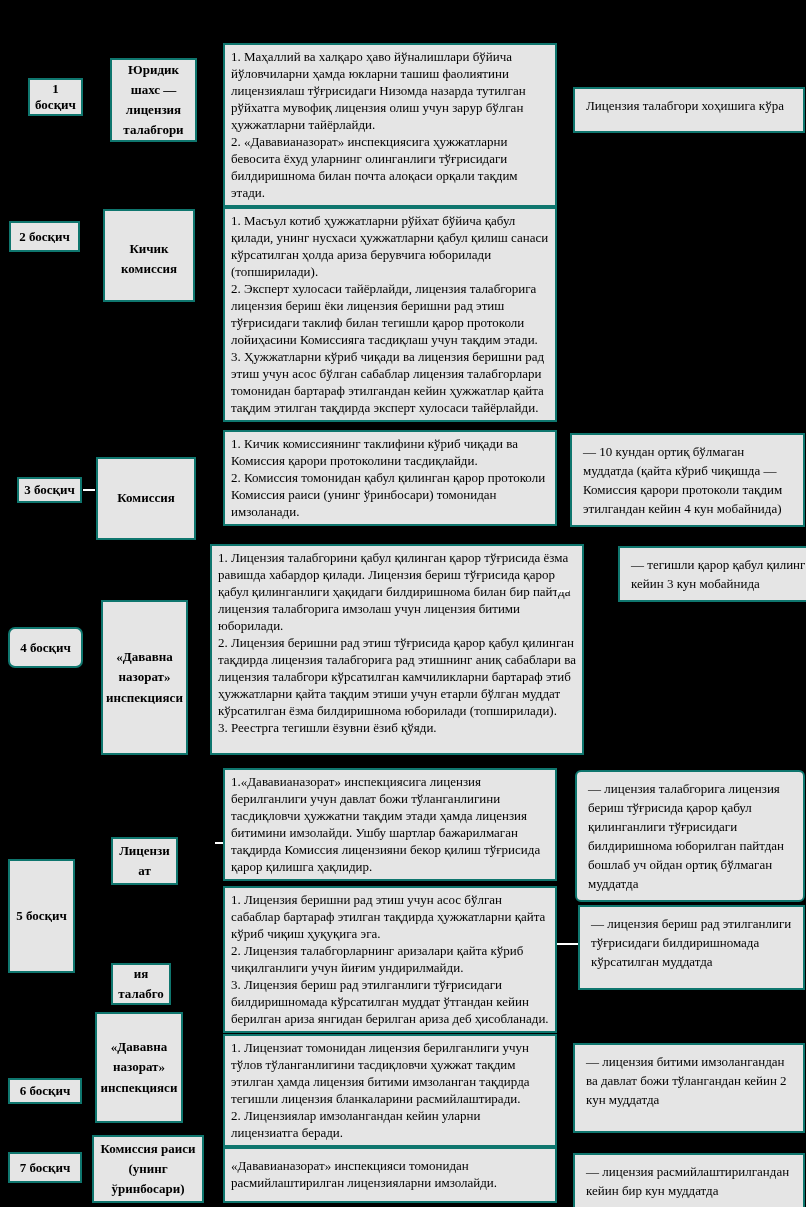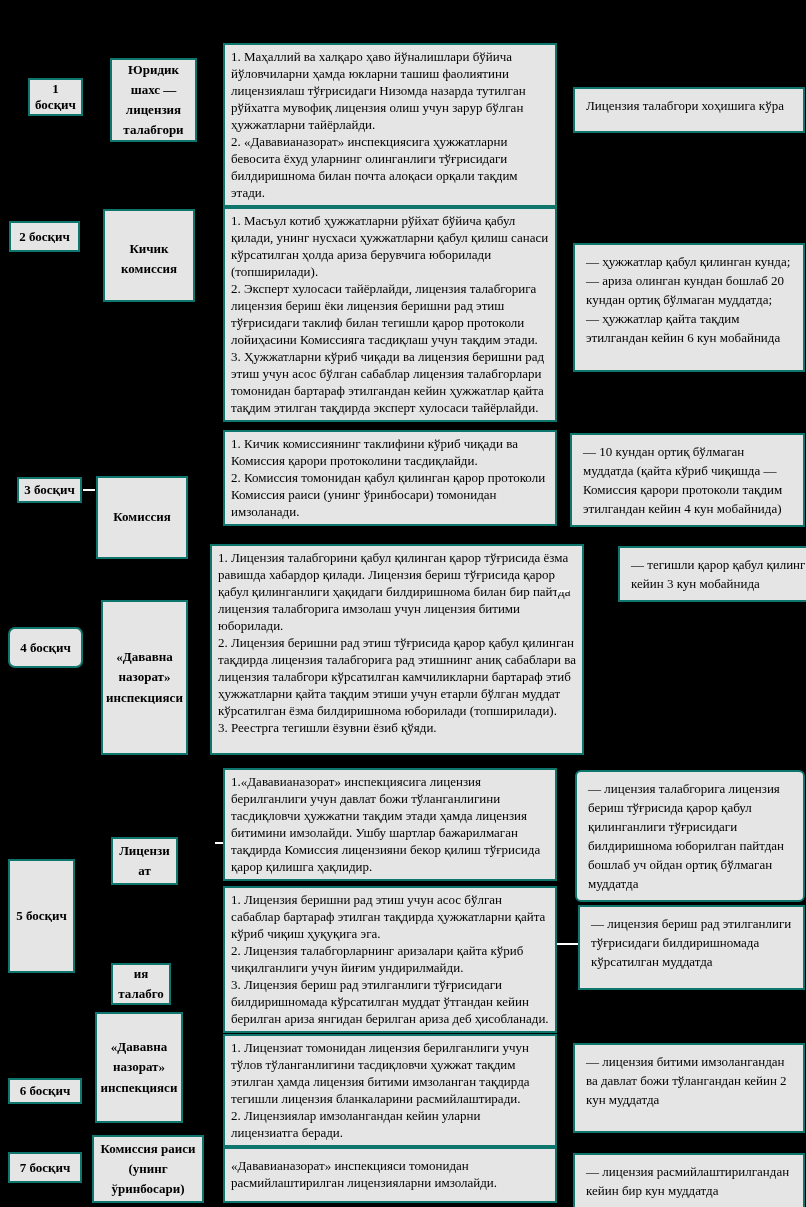--- a/index.html
+++ b/index.html
@@ -64,26 +64,23 @@
   <div class="box actor" style="left:110px; top:58px; width:87px; height:84px;">Юридик шахс — лицензия талабгори</div>
   <div class="box desc" style="left:223px; top:43px; width:334px; min-height:157px;">1. Маҳаллий ва халқаро ҳаво йўналишлари бўйича йўловчиларни ҳамда юкларни ташиш фаолиятини лицензиялаш тўғрисидаги Низомда назарда тутилган рўйхатга мувофиқ лицензия олиш учун зарур бўлган ҳужжатларни тайёрлайди.
 2. «Дававианазорат» инспекциясига ҳужжатларни бевосита ёхуд уларнинг олинганлиги тўғрисидаги билдиришнома билан почта алоқаси  орқали тақдим этади.</div>
   <div class="box timing" style="left:573px; top:87px; width:232px; min-height:46px;">Лицензия талабгори хоҳишига кўра</div>
 
   <div class="box stage" style="left:9px; top:221px; width:71px; min-height:31px;">2 босқич</div>
   <div class="box actor" style="left:103px; top:209px; width:92px; height:93px; align-items:flex-start; padding-top:28px;">Кичик комиссия</div>
   <div class="box desc" style="left:223px; top:207px; width:334px; min-height:211px;">1. Масъул котиб ҳужжатларни рўйхат бўйича қабул қилади, унинг нусхаси ҳужжатларни қабул қилиш санаси кўрсатилган ҳолда ариза берувчига юборилади (топширилади).
 2. Эксперт хулосаси тайёрлайди, лицензия талабгорига лицензия бериш ёки лицензия беришни рад этиш тўғрисидаги таклиф билан тегишли қарор протоколи лойиҳасини Комиссияга тасдиқлаш учун тақдим этади.
 3. Ҳужжатларни кўриб чиқади ва лицензия беришни рад этиш учун асос бўлган сабаблар лицензия талабгорлари томонидан бартараф этилгандан кейин ҳужжатлар қайта тақдим этилган тақдирда эксперт хулосаси тайёрлайди.</div>
-  <div class="box timing" style="left:573px; top:243px; width:232px; min-height:129px;">—  ҳужжатлар қабул қилинган кунда;
-— ариза олинган кундан бошлаб 20 кундан ортиқ бўлмаган муддатда;
-— ҳужжатлар қайта тақдим этилгандан кейин  6 кун мобайнида</div>
 
   <div class="box stage" style="left:17px; top:477px; width:65px; min-height:26px;">3 босқич</div>
-  <div class="box actor" style="left:96px; top:476px; width:92px; height:83px;">Комиссия</div>
+  <div class="box actor" style="left:96px; top:457px; width:100px; height:83px;">Комиссия</div>
   <div class="box desc" style="left:223px; top:430px; width:334px; min-height:93px;">1. Кичик комиссиянинг таклифини кўриб чиқади ва Комиссия қарори протоколини тасдиқлайди.
 2. Комиссия томонидан қабул қилинган қарор протоколи Комиссия раиси (унинг ўринбосари) томонидан имзоланади.</div>
   <div class="box timing" style="left:570px; top:433px; width:235px; min-height:80px;">— 10 кундан ортиқ бўлмаган муддатда (қайта кўриб чиқишда — Комиссия қарори протоколи тақдим этилгандан кейин 4 кун мобайнида)</div>
   <div class="connector" style="left:83px; top:489px; width:12px;"></div>
 
   <div class="box stage" style="left:8px; top:627px; width:75px; min-height:41px;border-radius:7px;">4 босқич</div>
   <div class="box actor" style="left:101px; top:600px; width:87px; height:155px;">«Дававна назорат» инспекцияси</div>
   <div class="box desc" style="left:210px; top:544px; width:374px; min-height:211px;">1. Лицензия талабгорини қабул қилинган қарор тўғрисида ёзма равишда хабардор қилади. Лицензия бериш тўғрисида қарор қабул қилинганлиги ҳақидаги билдиришнома билан бир  пайтда лицензия талабгорига имзолаш учун лицензия битими юборилади.
 2. Лицензия беришни рад этиш  тўғрисида қарор қабул қилинган тақдирда  лицензия талабгорига рад этишнинг аниқ сабаблари ва лицензия талабгори кўрсатилган камчиликларни бартараф этиб ҳужжатларни қайта тақдим этиши учун етарли бўлган муддат кўрсатилган ёзма билдиришнома юборилади (топширилади).
 3. Реестрга тегишли ёзувни ёзиб қўяди.</div>

